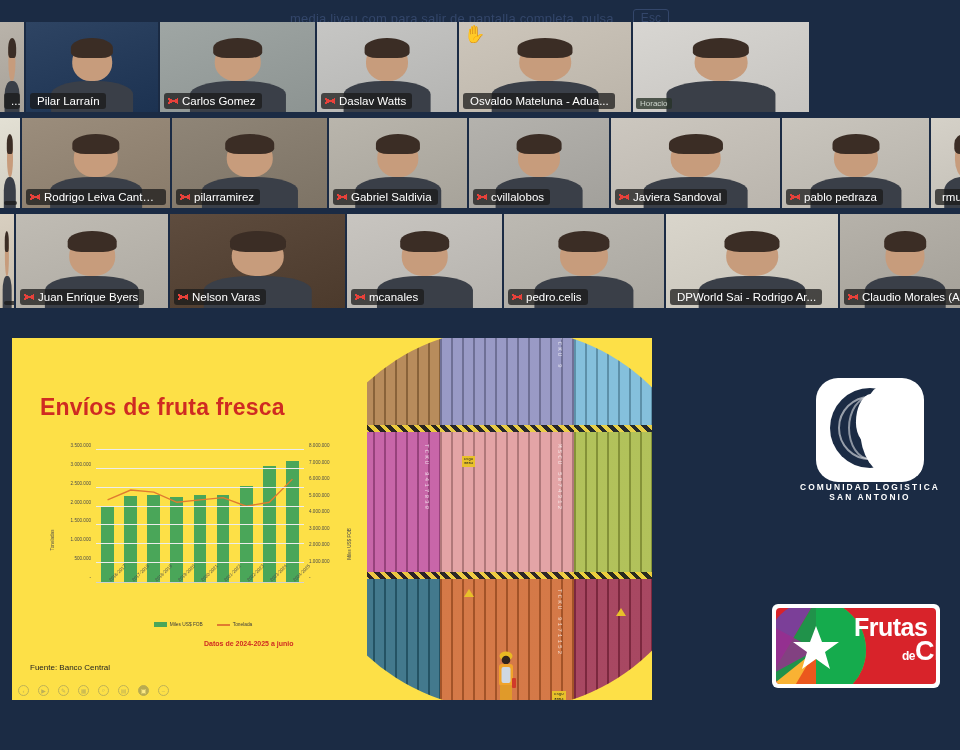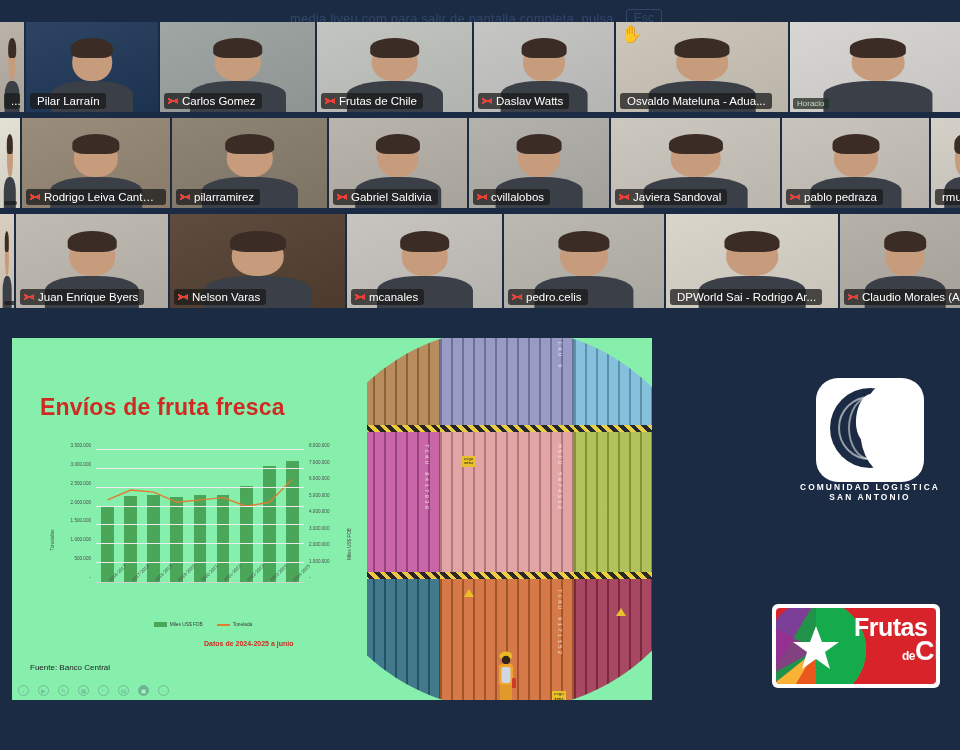--- a/index.html
+++ b/index.html
@@ -8,21 +8,21 @@
     background: #1b2b44;
     font-family: "Liberation Sans", sans-serif;
     overflow: hidden;
   }
   .stage { position: relative; width: 960px; height: 750px; background: #1b2b44; }
 
   
   .fs-hint {
     position: absolute; top: 6px; left: 290px; width: 380px; height: 24px;
     color: #33466a; font-size: 13px; letter-spacing: .2px; white-space: nowrap;
-    display: flex; align-items: center; gap: 12px; overflow: hidden;
+    display: flex; align-items: center; gap: 19px; overflow: hidden;
   }
   .fs-esc { border: 1px solid #33466a; border-radius: 3px; padding: 1px 7px; font-size: 12px; }
 
   
   .gallery { position: absolute; top: 0; left: 0; width: 960px; height: 320px; }
   .vrow { position: absolute; left: 0; width: 960px; display: flex; gap: 2px; }
   .vrow.r1 { top: 22px; height: 90px; }
   .vrow.r2 { top: 118px; height: 90px; }
   .vrow.r3 { top: 214px; height: 94px; }
 
@@ -56,21 +56,21 @@
   }
 
   
   .face { position: absolute; border-radius: 50% 50% 45% 45%; }
   .torso { position: absolute; border-radius: 44% 44% 0 0; }
   .hair  { position: absolute; border-radius: 50% 50% 28% 28%; }
 
   
   .slide {
     position: absolute; left: 12px; top: 338px; width: 640px; height: 362px;
-    background: #86efac; overflow: hidden;
+    background: #fde047; overflow: hidden;
   }
   .slide-inner { position: absolute; inset: 0; }
   .slide-title {
     position: absolute; left: 28px; top: 56px;
     color: #cf2b22; font-size: 23px; font-weight: bold; letter-spacing: .2px;
   }
 
   
   .chart { position: absolute; left: 26px; top: 106px; width: 330px; height: 185px; }
   .plot {
@@ -255,31 +255,20 @@
         </div>
         <div class="tile active" style="width: 155px;">
           <div class="bg" style="background: linear-gradient(160deg, rgb(159, 166, 164) 0%, rgb(141, 148, 146) 100%);">
             <div class="face" style="left: 50%; top: 22%; width: 30%; height: 44%; transform: translateX(-50%); background: rgb(199, 156, 124);"></div>
             <div class="hair" style="left: 50%; top: 18%; width: 32%; height: 22%; transform: translateX(-50%); background: rgb(59, 45, 37);"></div>
             <div class="torso" style="left: 50%; bottom: 0px; width: 62%; height: 34%; transform: translateX(-50%); background: rgb(58, 63, 72);"></div>
           </div>
           <div class="name">
             <span class="zicon"></span>
             <span class="lbl">Carlos Gomez </span>
-          </div>
-        </div>
-        <div class="tile" style="width: 155px;">
-          <div class="bg" style="background: linear-gradient(160deg, rgb(195, 197, 192) 0%, rgb(177, 179, 174) 100%);">
-            <div class="face" style="left: 50%; top: 22%; width: 30%; height: 44%; transform: translateX(-50%); background: rgb(199, 156, 124);"></div>
-            <div class="hair" style="left: 50%; top: 18%; width: 32%; height: 22%; transform: translateX(-50%); background: rgb(59, 45, 37);"></div>
-            <div class="torso" style="left: 50%; bottom: 0px; width: 62%; height: 34%; transform: translateX(-50%); background: rgb(58, 63, 72);"></div>
-          </div>
-          <div class="name">
-            <span class="zicon"></span>
-            <span class="lbl">Frutas de Chile</span>
           </div>
         </div>
         <div class="tile" style="width: 140px;">
           <div class="bg" style="background: linear-gradient(160deg, rgb(198, 198, 196) 0%, rgb(180, 180, 178) 100%);">
             <div class="face" style="left: 50%; top: 22%; width: 30%; height: 44%; transform: translateX(-50%); background: rgb(199, 156, 124);"></div>
             <div class="hair" style="left: 50%; top: 18%; width: 32%; height: 22%; transform: translateX(-50%); background: rgb(59, 45, 37);"></div>
             <div class="torso" style="left: 50%; bottom: 0px; width: 62%; height: 34%; transform: translateX(-50%); background: rgb(58, 63, 72);"></div>
           </div>
           <div class="name">
             <span class="zicon"></span>

